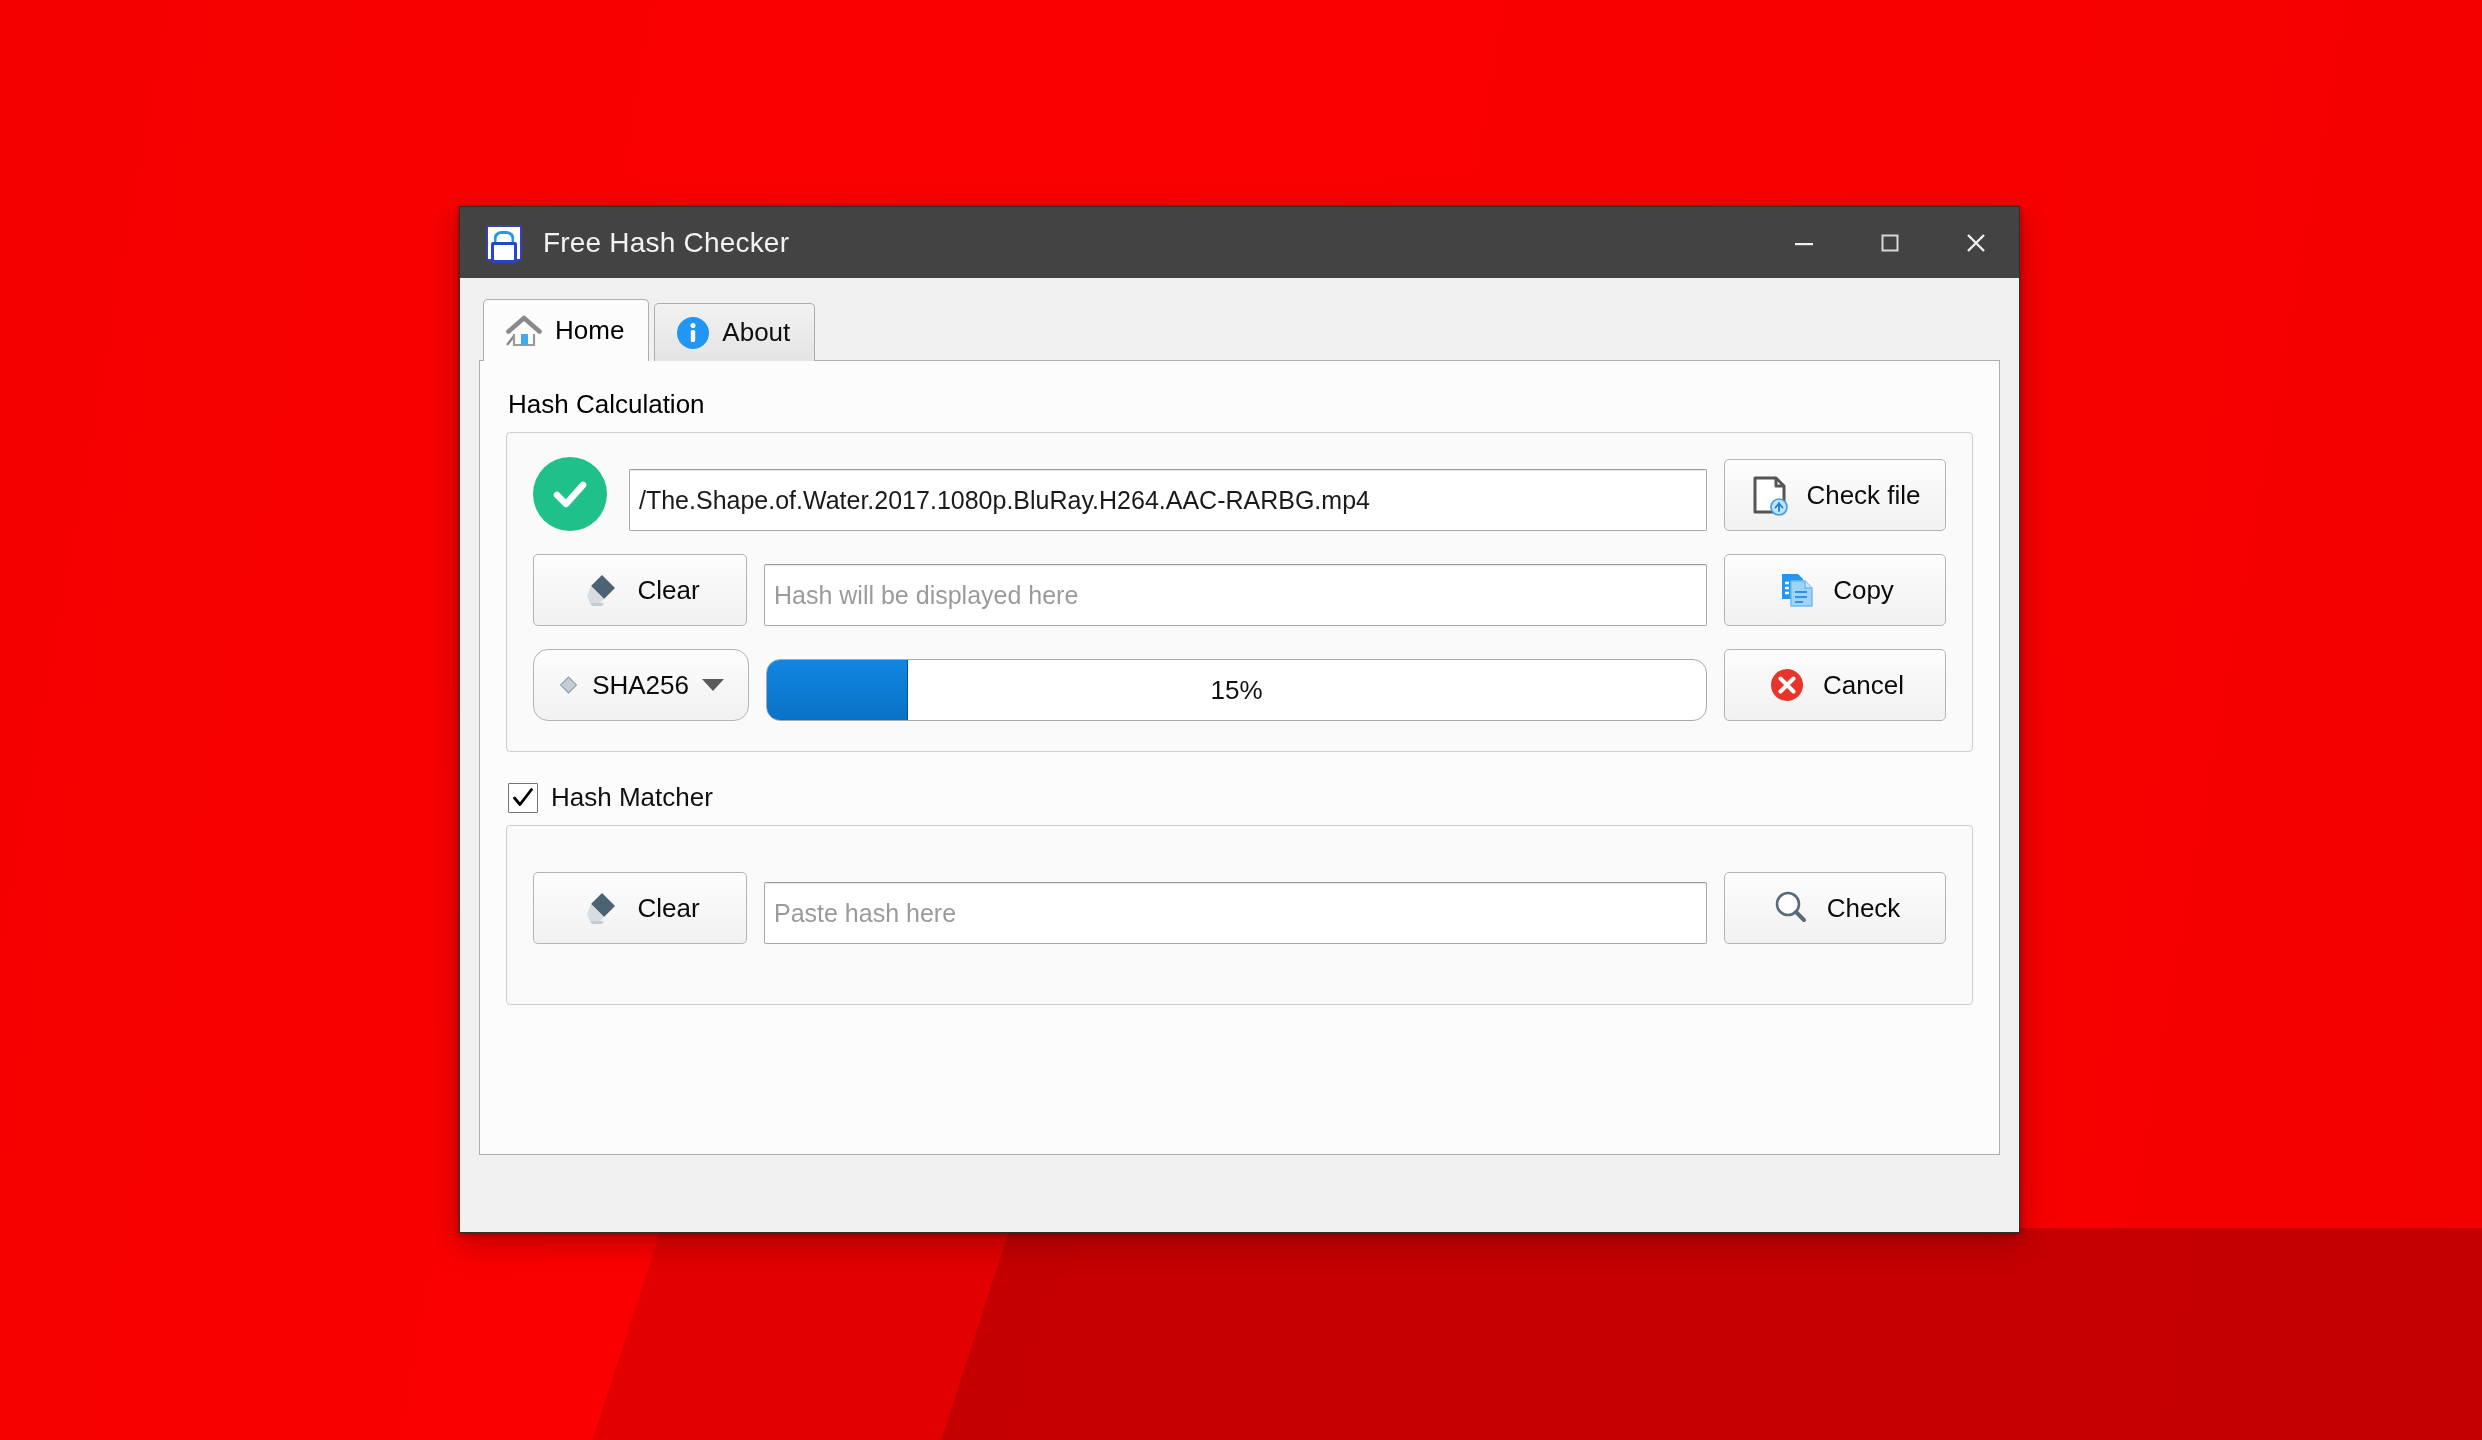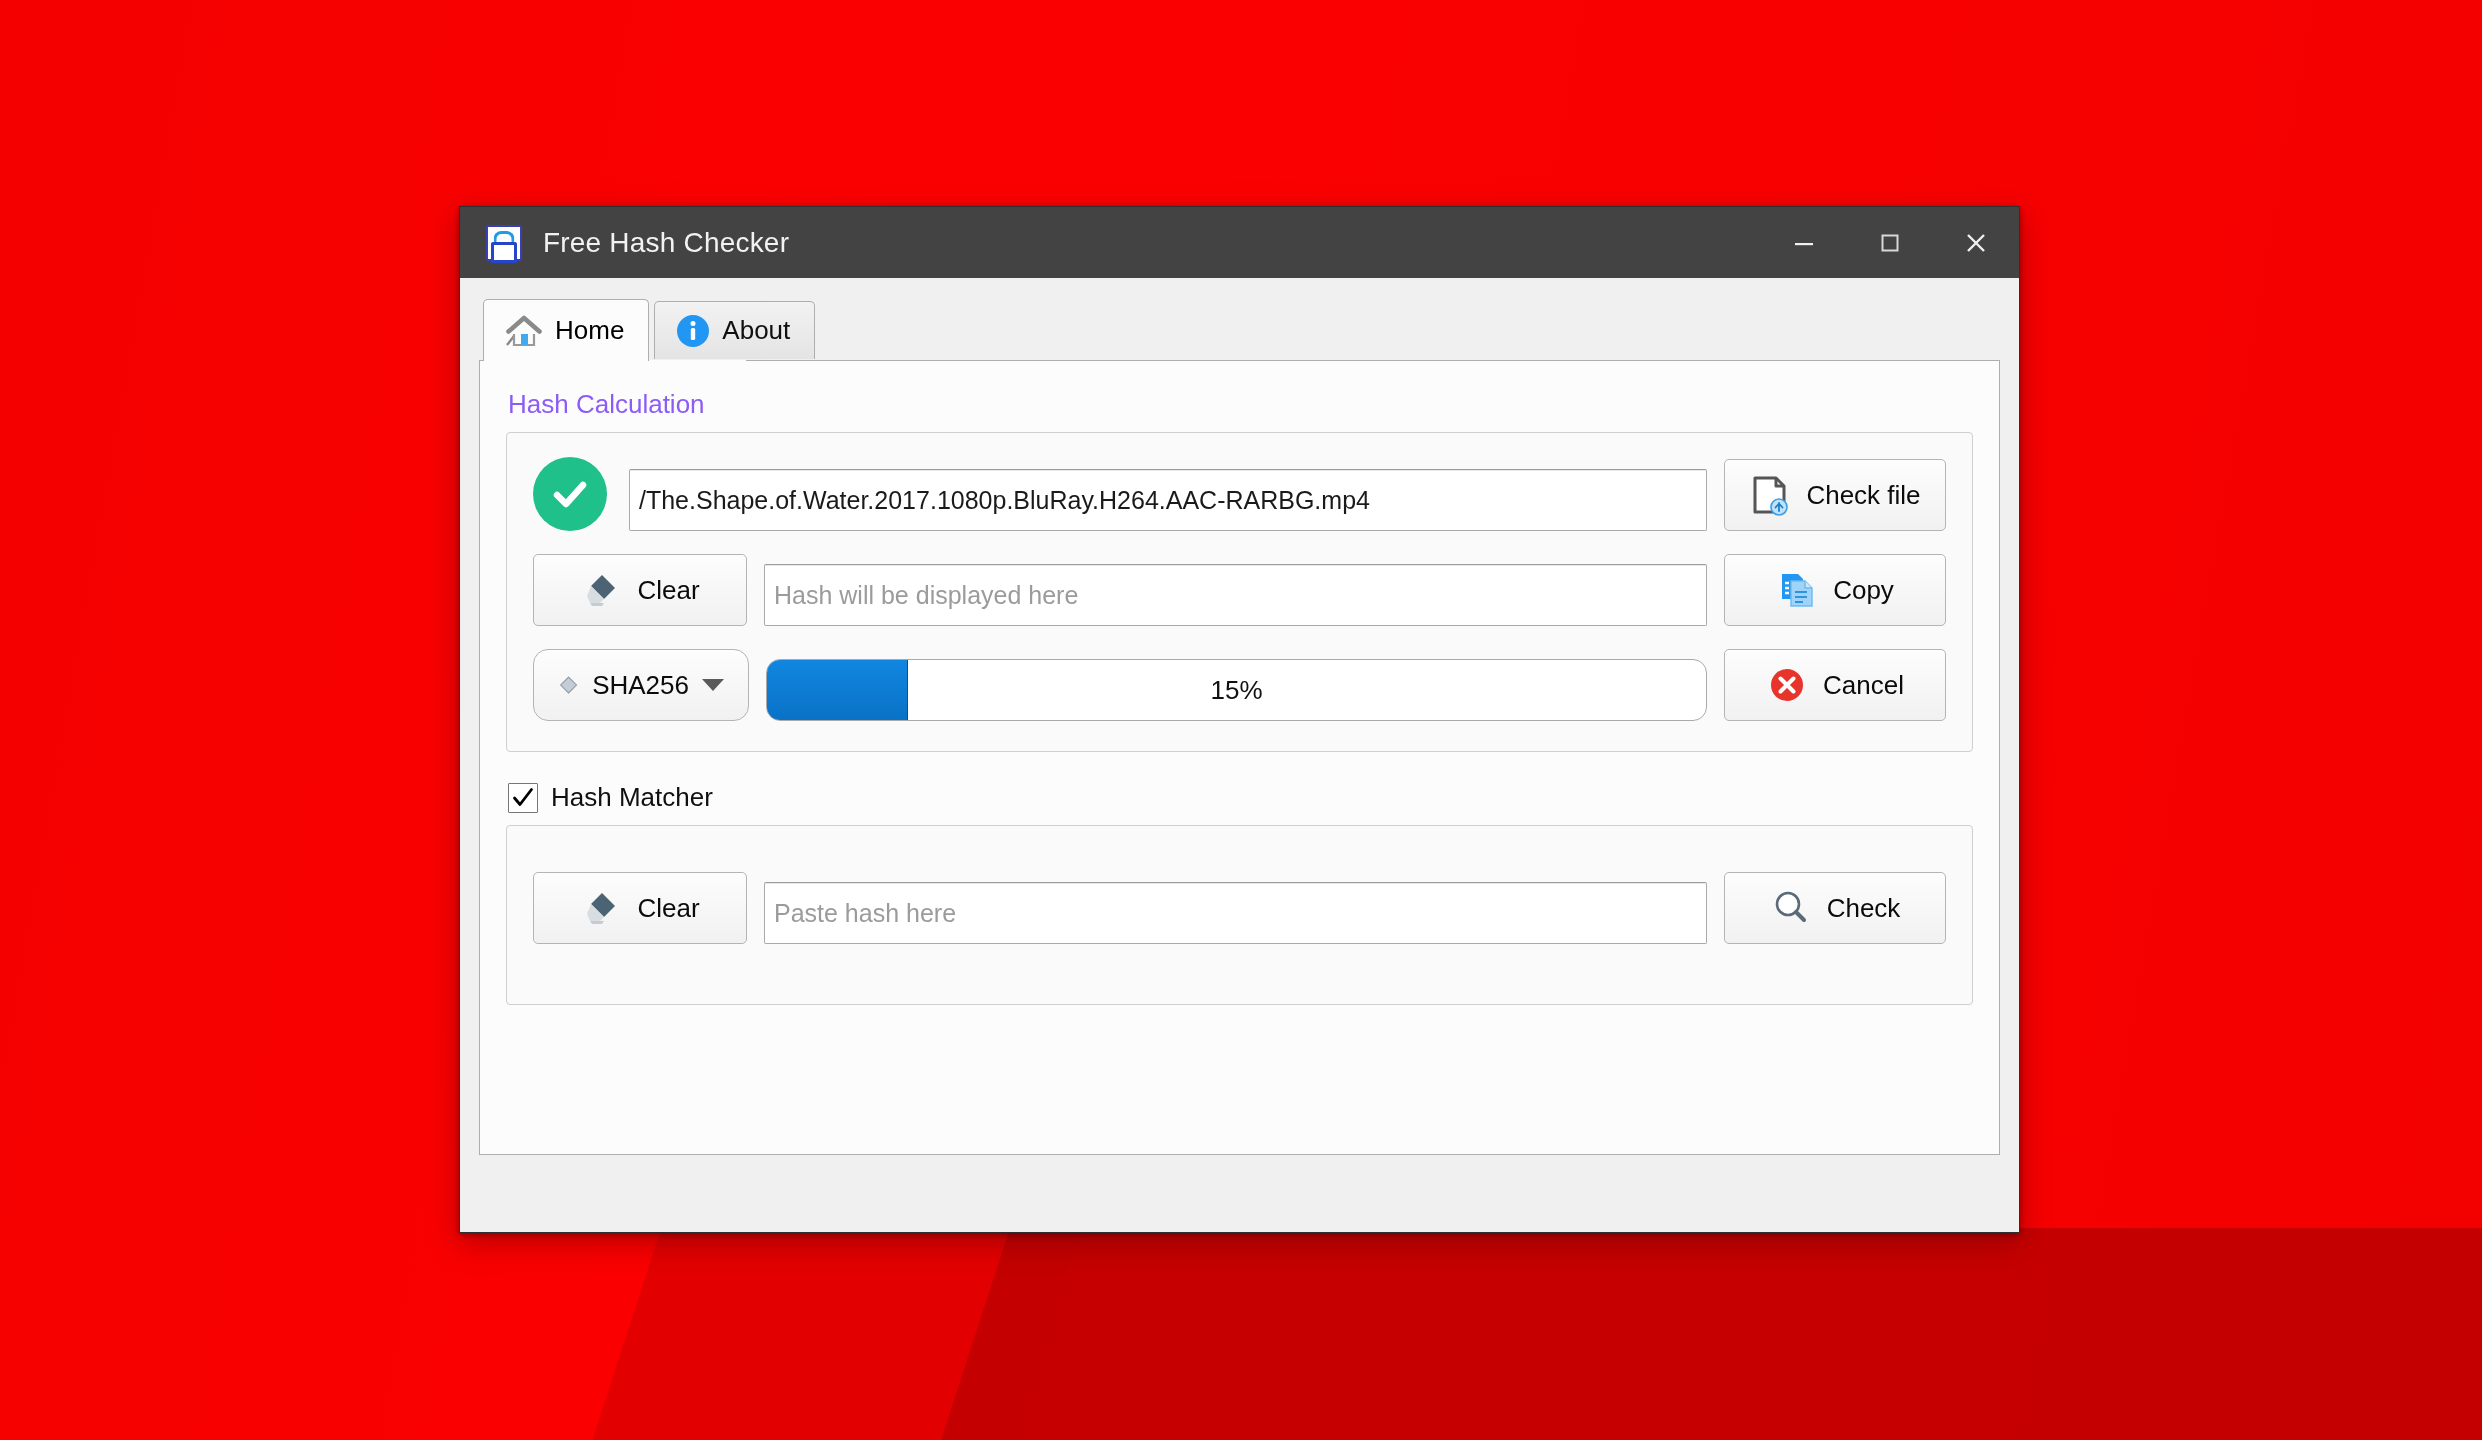--- a/index.html
+++ b/index.html
@@ -123,21 +123,21 @@
     position: absolute;
     left: 0; right: 0;
     top: 71px; bottom: 0;
     background: #f0f0f0;
     padding: 21px 19px 19px 19px;
   }
 
   
   #tab-strip {
     display: flex;
-    align-items: center;
+    align-items: flex-end;
     height: 62px;
     position: relative;
     z-index: 3;
     margin-left: 4px;
   }
   .tab {
     display: flex;
     align-items: center;
     gap: 11px;
     padding: 0 24px 0 20px;
@@ -177,21 +177,21 @@
     top: -1px;
     width: 262px;
     height: 2px;
     background: #fcfcfc;
     z-index: 5;
   }
 
   
   .section-label {
     font-size: 26px;
-    color: #8b5cf6;
+    color: #000000;
     margin: 6px 0 12px 2px;
   }
 
   
   .group-box {
     border: 1px solid #cfcfcf;
     border-radius: 4px;
     background: #fafafa;
     padding: 26px 26px 30px 26px;
   }

